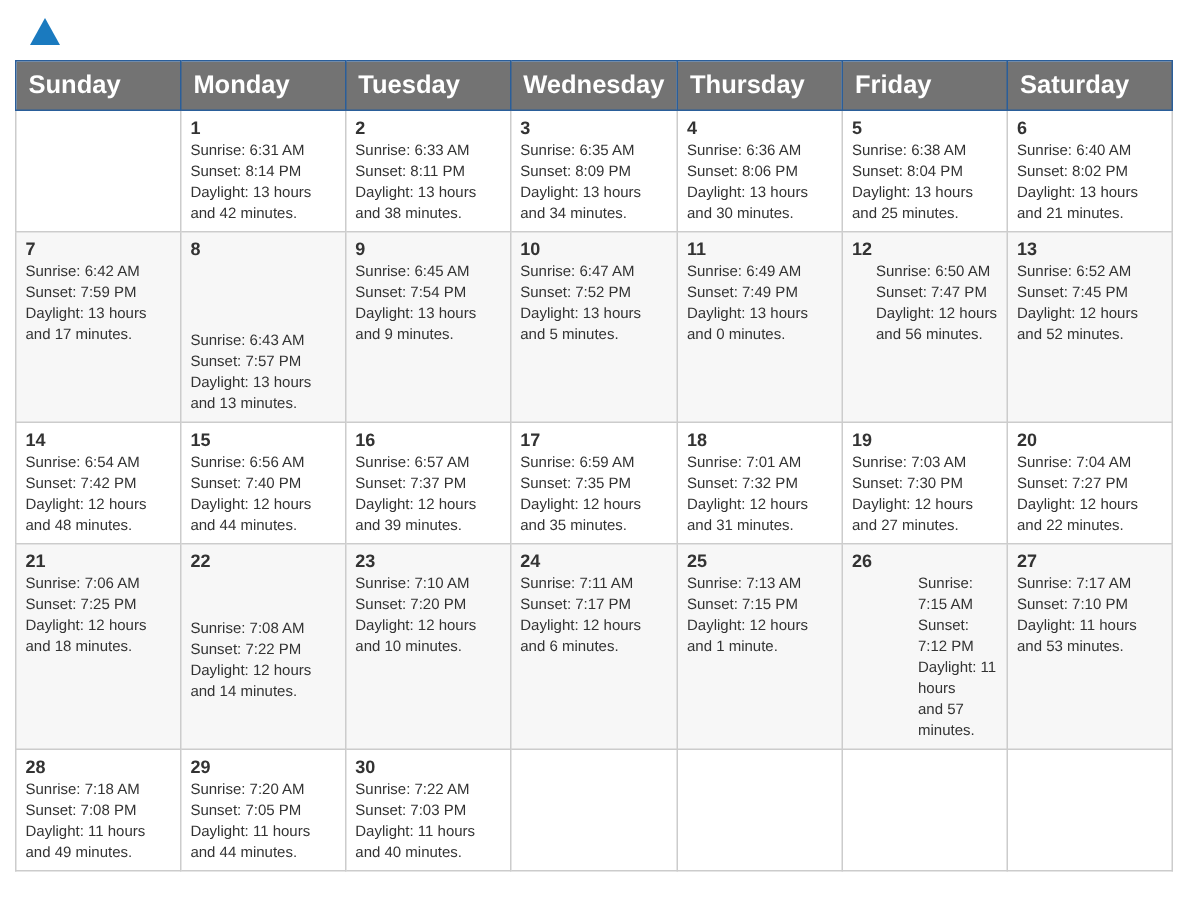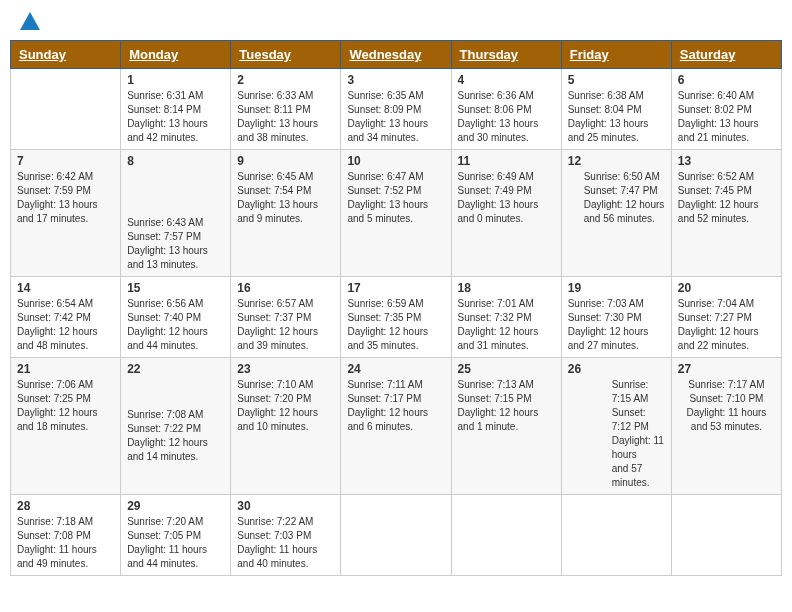--- a/index.html
+++ b/index.html
@@ -56,27 +56,26 @@
     .subtitle {
       font-size: 14px;
       color: #555;
     }
     .calendar {
       width: 100%;
       border-collapse: collapse;
       border: 1px solid #ccc;
     }
     .calendar th {
-      background-color: #a16207;
+      background-color: #737373;
       color: #fff;
       text-align: left;
       padding: 6px 8px;
-      font-size: 13px;
+      font-size: 17px;
       border: 1px solid #2a5e9a;
-      text-decoration: underline;
     }
     .calendar td {
       vertical-align: top;
       padding: 4px 6px;
       border: 1px solid #ccc;
       width: 14.28%;
       min-height: 80px;
       font-size: 10px;
       color: #333;
       background: #fff;
@@ -314,21 +313,21 @@
         </td>
         <td>
           <span class="day-number">26</span>
           <div class="day-info" style="white-space: pre-line; margin-left: 44px;">Sunrise: 7:15 AM
 Sunset: 7:12 PM
 Daylight: 11 hours
 and 57 minutes.</div>
         </td>
         <td>
           <span class="day-number">27</span>
-          <div class="day-info" style="white-space: pre-line; text-align: center;">Sunrise: 7:17 AM
+          <div class="day-info" style="white-space: pre-line;">Sunrise: 7:17 AM
 Sunset: 7:10 PM
 Daylight: 11 hours
 and 53 minutes.</div>
         </td>
       </tr>
       <tr>
         <td>
           <span class="day-number">28</span>
           <div class="day-info" style="white-space: pre-line;">Sunrise: 7:18 AM
 Sunset: 7:08 PM

